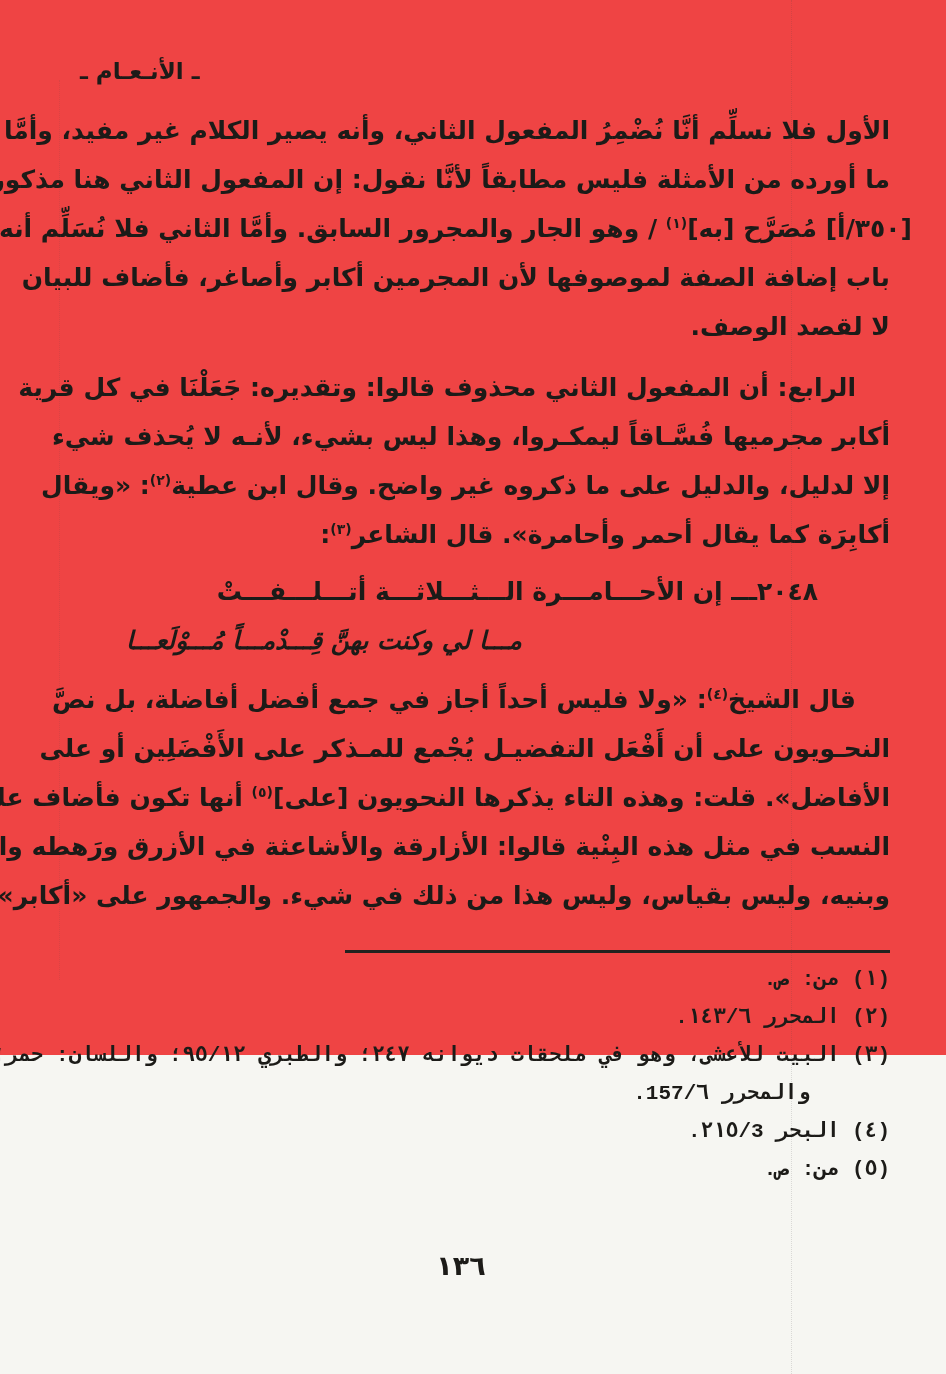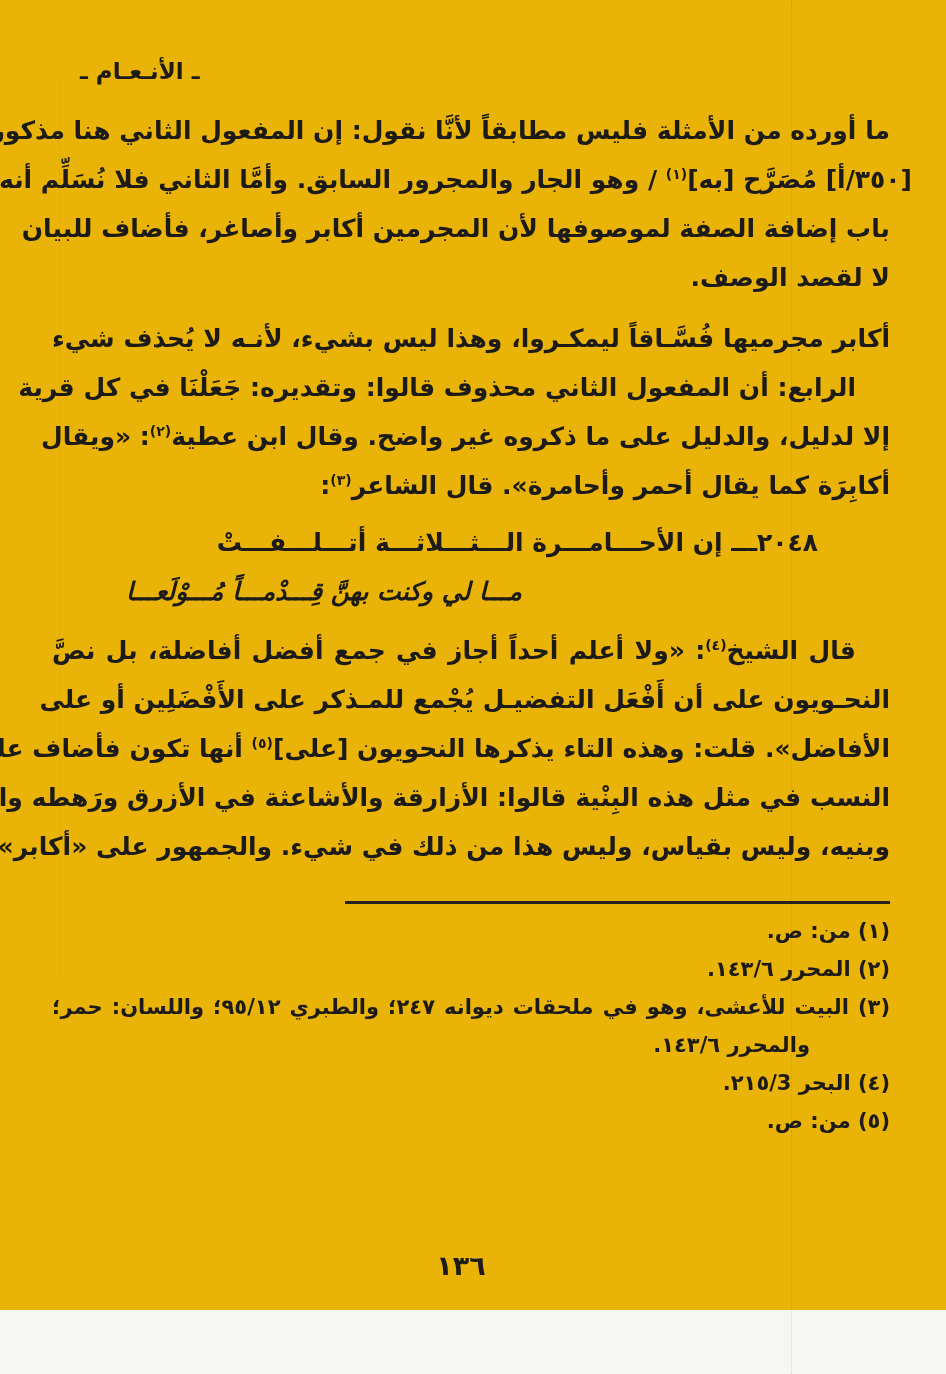--- a/index.html
+++ b/index.html
@@ -4,22 +4,22 @@
 <style>
   html,body{margin:0;padding:0;}
   body{
     width:946px;height:1374px;
     background:#f6f6f2;
     font-family:"DejaVu Sans",sans-serif;
     color:#1c1b18;
     overflow:hidden;
   }
   .page{
-    position:relative;width:946px;height:1310px;
-    background:#eab308;
+    position:relative;width:946px;height:1055px;
+    background:#ef4444;
     direction:rtl;
   }
   
   .artifact-line-1{position:absolute;left:791px;top:0;height:1374px;border-left:1px dotted rgba(70,70,70,.16);}
   .artifact-line-2{position:absolute;left:59px;top:80px;height:900px;border-left:1px dotted rgba(70,70,70,.12);}
 
   .running-header{
     position:absolute;left:80px;top:58px;
     font-size:23px;font-weight:bold;letter-spacing:0;
     direction:rtl;
@@ -61,21 +61,21 @@
     margin-right:0;
   }
   .sep-row{direction:rtl;}
   .footnotes{
     margin-top:8px;
     direction:rtl;
     font-size:21px;font-weight:600;
   }
   .fn-line{
     height:38px;line-height:38px;
-    text-align:right;text-align-last:right;white-space:nowrap;
+    text-align:right;text-align-last:right;white-space:nowrap;font-family:Liberation Mono, monospace;
   }
   .fn-line.justify-full{text-align:justify;text-align-last:justify;white-space:nowrap;}
   .fn-line.fn-cont{padding-right:80px;}
 
   .page-number{
     position:absolute;top:1250px;left:16px;right:40px;
     text-align:center;
     font-size:27px;font-weight:bold;
   }
 </style>
@@ -85,55 +85,56 @@
 <div class="page">
 
   <div class="artifact-line-1"></div>
   <div class="artifact-line-2"></div>
 
   <div class="running-header">ـ الأنـعـام ـ</div>
 
   <div class="main-text">
 
     <div>
+      <div class="line">الأول فلا نسلِّم أنَّا نُضْمِرُ المفعول الثاني، وأنه يصير الكلام غير مفيد، وأمَّا</div>
       <div class="line">ما أورده من الأمثلة فليس مطابقاً لأنَّا نقول: إن المفعول الثاني هنا مذكور</div>
       <div class="line"><span class="folio-marker">[٣٥٠/أ]</span> <span>مُصَرَّح [به]</span><sup class="fnref">(١)</sup><span> / وهو الجار والمجرور السابق. وأمَّا الثاني فلا نُسَلِّم أنه من</span></div>
       <div class="line">باب إضافة الصفة لموصوفها لأن المجرمين أكابر وأصاغر، فأضاف للبيان</div>
       <div class="line start">لا لقصد الوصف.</div>
     </div>
 
     <div class="para-2">
+      <div class="line indent">الرابع: أن المفعول الثاني محذوف قالوا: وتقديره: جَعَلْنَا في كل قرية</div>
       <div class="line">أكابر مجرميها فُسَّـاقاً ليمكـروا، وهذا ليس بشيء، لأنـه لا يُحذف شيء</div>
-      <div class="line indent">الرابع: أن المفعول الثاني محذوف قالوا: وتقديره: جَعَلْنَا في كل قرية</div>
       <div class="line"><span>إلا لدليل، والدليل على ما ذكروه غير واضح. وقال ابن عطية</span><sup class="fnref">(٢)</sup><span>: «ويقال</span></div>
       <div class="line start"><span>أكابِرَة كما يقال أحمر وأحامرة». قال الشاعر</span><sup class="fnref">(٣)</sup><span>:</span></div>
     </div>
 
     <div class="verse-block">
       <div class="verse-line verse-line-1"><span>٢٠٤٨ـــ</span> <span>إن الأحـــامـــرة الـــثـــلاثـــة أتـــلـــفـــتْ</span></div>
       <div class="verse-line verse-line-2"><span>مـــا لي وكنت بهنَّ قِـــدْمـــاً مُـــوْلَعـــا</span></div>
     </div>
 
     <div class="para-3">
-      <div class="line indent"><span>قال الشيخ</span><sup class="fnref">(٤)</sup><span>: «ولا أعلم أحداً أجاز في جمع أفضل أفاضلة، بل نصَّ</span></div>
+      <div class="line indent"><span>قال الشيخ</span><sup class="fnref">(٤)</sup><span>: «ولا فليس أحداً أجاز في جمع أفضل أفاضلة، بل نصَّ</span></div>
       <div class="line">النحـويون على أن أَفْعَل التفضيـل يُجْمع للمـذكر على الأَفْضَلِين أو على</div>
       <div class="line"><span>الأفاضل». قلت: وهذه التاء يذكرها النحويون [على]</span><sup class="fnref">(٥)</sup><span> أنها تكون فأضاف على</span></div>
       <div class="line">النسب في مثل هذه البِنْية قالوا: الأزارقة والأشاعثة في الأزرق ورَهطه والأشعث</div>
       <div class="line">وبنيه، وليس بقياس، وليس هذا من ذلك في شيء. والجمهور على «أكابر»</div>
     </div>
 
     <div class="sep-row">
       <div class="footnote-sep"></div>
     </div>
 
     <div class="footnotes">
       <div class="fn-line">(١) من: ص.</div>
       <div class="fn-line">(٢) المحرر ١٤٣/٦.</div>
       <div class="fn-line justify-full">(٣) البيت للأعشى، وهو في ملحقات ديوانه ٢٤٧؛ والطبري ٩٥/١٢؛ واللسان: حمر؛</div>
-      <div class="fn-line fn-cont">والمحرر ١٤٣/٦.</div>
+      <div class="fn-line fn-cont">والمحرر 157/٦.</div>
       <div class="fn-line">(٤) البحر ٢١٥/3.</div>
       <div class="fn-line">(٥) من: ص.</div>
     </div>
 
   </div>
 
   <div class="page-number">١٣٦</div>
 
 </div>
 

